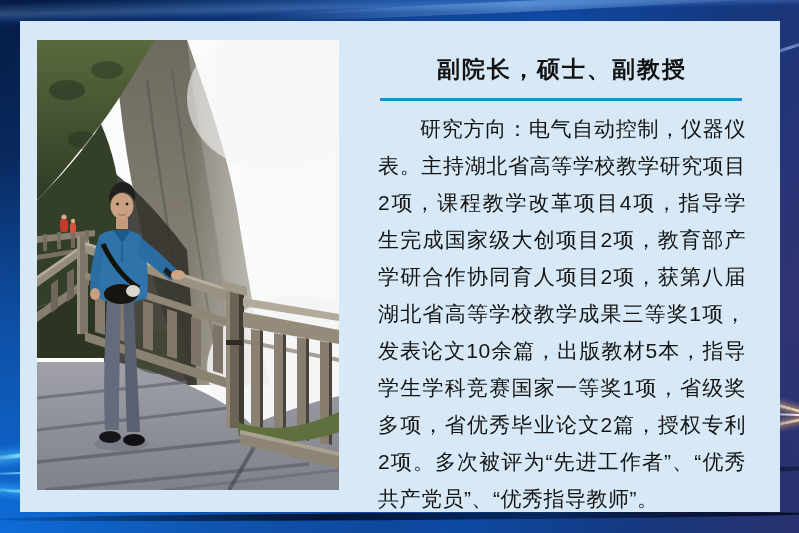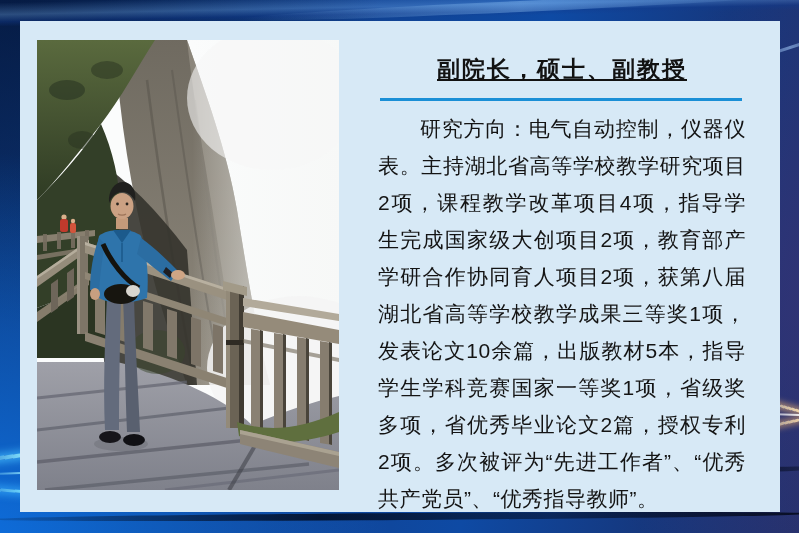--- a/index.html
+++ b/index.html
@@ -56,21 +56,21 @@
   
   .content{position:absolute;left:358px;top:22px;width:368px;}
   .name{
     margin:0;padding-top:6px;text-align:center;
     font-family:"DejaVu Serif",serif;font-weight:700;
     font-size:46px;line-height:1.0;letter-spacing:12px;text-indent:12px;
     color:#090909;
   }
   .titles{
     margin-top:11px;text-align:center;
-    font-size:23px;font-weight:700;letter-spacing:2px;color:#121212;text-decoration:underline;
+    font-size:23px;font-weight:700;letter-spacing:2px;color:#121212;
   }
   .divider{margin-top:13px;margin-left:2px;width:362px;height:3px;background:#1a8fd6;}
   .bio{
     margin:9px 0 0 0;width:368px;
     font-size:21px;line-height:37px;letter-spacing:.5px;color:#141414;
     text-align:justify;text-indent:2em;
   }
 </style>
 </head>
 <body>

